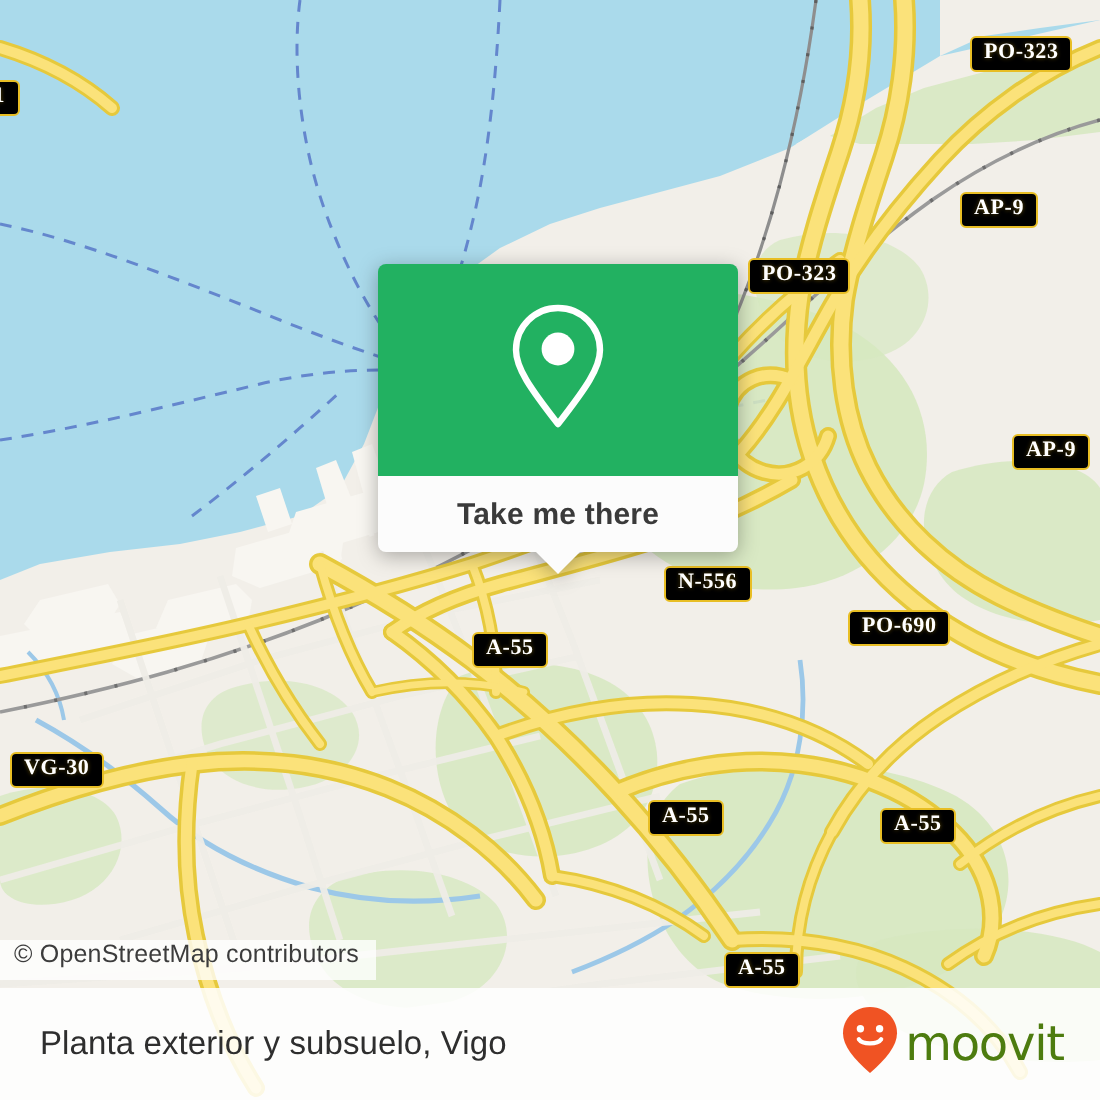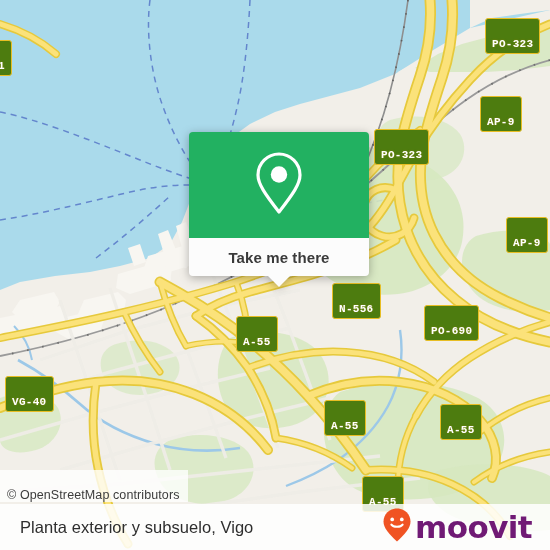--- a/index.html
+++ b/index.html
@@ -20,32 +20,32 @@
   .map-canvas {
     position: absolute; inset: 0;
     background: #F2EFE9;
     overflow: hidden;
   }
   .map-svg { position: absolute; top: 0; left: 0; }
 
   
   .shield {
     position: absolute;
-    background: #4d7c0f;
+    background: #000000;
     border: 1.5px solid #E8BE24;
     border-radius: 3px;
     color: #FFFFFF;
     font-size: 11px;
     font-weight: bold;
     letter-spacing: 0.3px;
-    padding: 20px 6px 3px 6px;
+    padding: 2px 6px 3px 6px;
     line-height: 1;
     white-space: nowrap;
     text-shadow: 0 0 2px rgba(180,140,10,.55);
-    font-family: Liberation Mono, monospace;
+    font-family: Liberation Serif, serif;
   }
 
   
   .callout {
     position: absolute;
     left: 189px; top: 132px;
     width: 180px;
     border-radius: 4px;
     filter: drop-shadow(0 2px 5px rgba(0,0,0,0.30));
     font-weight: bold;
@@ -80,56 +80,56 @@
     width: 0; height: 0;
     border-left: 11px solid transparent;
     border-right: 11px solid transparent;
     border-top: 11px solid #FCFCFC;
   }
 
   
   .attribution {
     position: absolute;
     left: 0; top: 470px;
-    height: 32px;
+    height: 20px;
     padding: 0 8px 0 7px;
-    display: flex; align-items: flex-end;
+    display: flex; align-items: flex-start;
     background: rgba(255,255,255,0.78);
     font-size: 12.5px;
     color: #3C3C3C;
     letter-spacing: .1px;
   }
 
   
   .bottom-bar {
     position: absolute;
     left: 0; bottom: 0;
-    width: 550px; height: 46px;
+    width: 550px; height: 56px;
     background: rgba(255,255,255,0.86);
     display: flex;
     align-items: center;
     justify-content: space-between;
     padding: 0 18px 0 20px;
     gap: 44px;
   }
   .place-title {
     font-size: 16.5px;
     color: #2E2E2E;
     letter-spacing: .05px;
     white-space: nowrap;
   }
   .brand {
     display: flex;
     align-items: center;
     gap: 3px;
   }
   .brand-word {
-    font-size: 31px;
-    font-weight: bold;
-    color: #701a75;
+    font-size: 24px;
+    font-weight: normal;
+    color: #4d7c0f;
     letter-spacing: -0.6px;
     line-height: 1;
     font-family: "DejaVu Sans", sans-serif;
   }
 </style>
 </head>
 <body>
 
 <div id="root">
 
@@ -339,21 +339,21 @@
 
     <div id="shield-layer">
         <div class="shield" style="left: -16px; top: 40px;">51</div>
         <div class="shield" style="left: 485px; top: 18px;">PO-323</div>
         <div class="shield" style="left: 480px; top: 96px;">AP-9</div>
         <div class="shield" style="left: 374px; top: 129px;">PO-323</div>
         <div class="shield" style="left: 506px; top: 217px;">AP-9</div>
         <div class="shield" style="left: 319px; top: 283px; margin-left: 13px;">N-556</div>
         <div class="shield" style="left: 236px; top: 316px;">A-55</div>
         <div class="shield" style="left: 424px; top: 305px;">PO-690</div>
-        <div class="shield" style="left: 5px; top: 376px;">VG-40</div>
+        <div class="shield" style="left: 5px; top: 376px;">VG-30</div>
         <div class="shield" style="left: 324px; top: 400px;">A-55</div>
         <div class="shield" style="left: 440px; top: 404px;">A-55</div>
         <div class="shield" style="left: 362px; top: 476px;">A-55</div>
       </div>
   </div>
 
   <div class="callout">
     <div class="callout-top">
       <span>
         <svg width="52" height="66" viewBox="0 0 52 66" fill="none" xmlns="http://www.w3.org/2000/svg">

